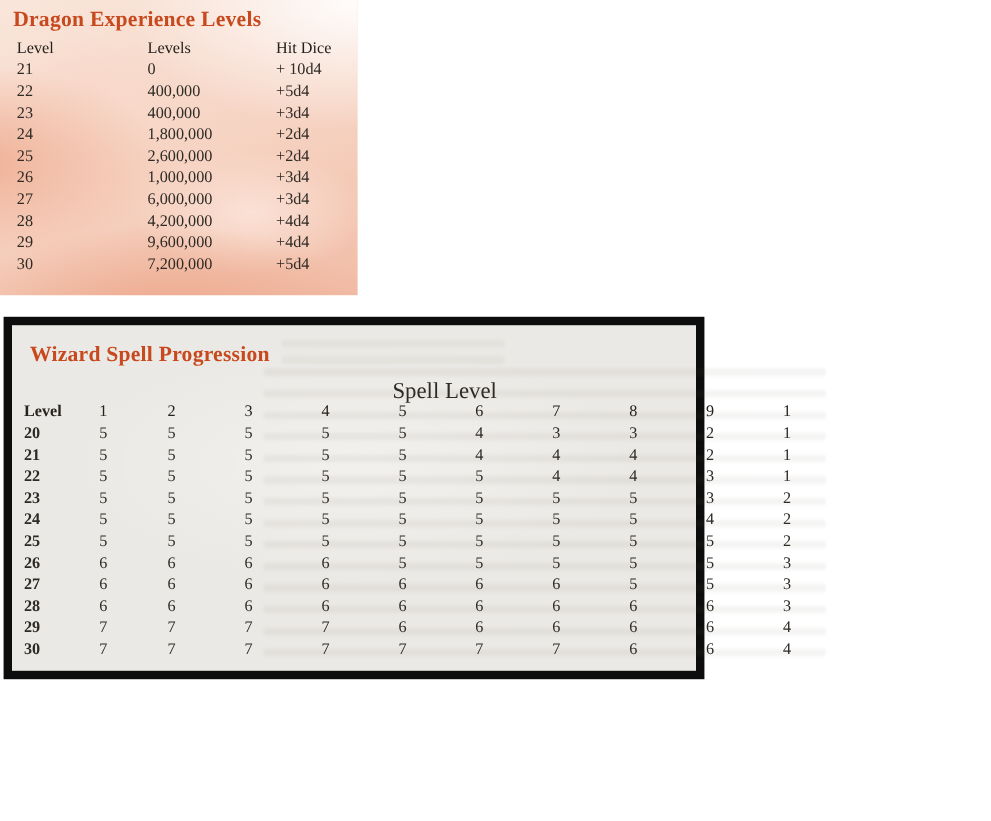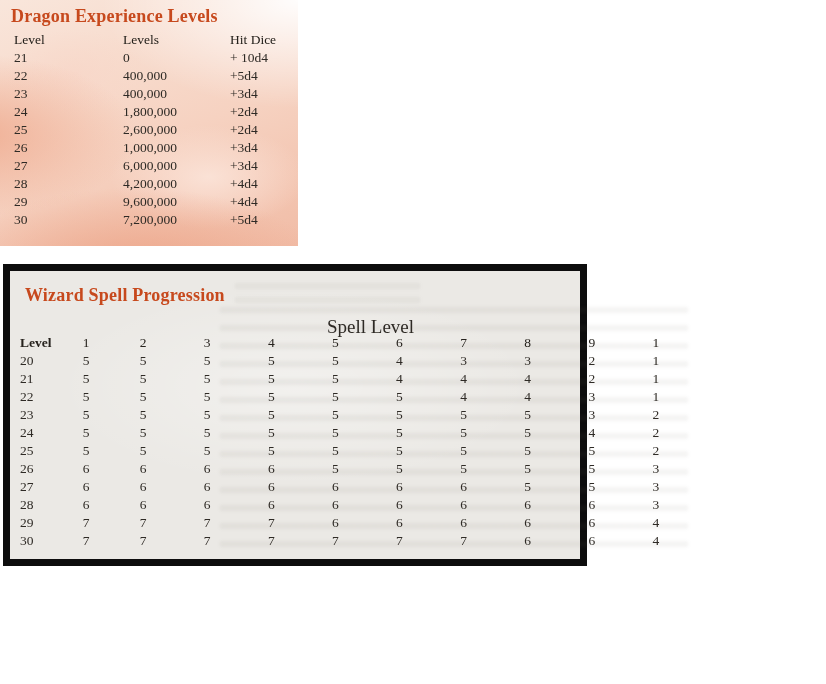--- a/index.html
+++ b/index.html
@@ -59,21 +59,21 @@
       #ebe9e5;
   }
   .wizard-title{left:15px;top:14px;}
   .spell-level-label{
     position:absolute;left:317px;top:47px;
     font-size:19px;line-height:18px;
     color:var(--body-text);white-space:nowrap;
   }
   .wizard-table{left:10px;top:63px;width:668px;}
   .wizard-table th,.wizard-table td{text-align:center;}
-  .wizard-table th:first-child,.wizard-table td:first-child{text-align:left;font-weight:normal;}
+  .wizard-table th:first-child,.wizard-table td:first-child{text-align:left;font-weight:bold;}
   .wizard-table thead th{font-weight:normal;color:#26221d;}
   .wizard-table thead th:first-child{font-weight:bold;}
 
   
   .ghost-bleedthrough{
     position:absolute;left:210px;top:36px;width:468px;height:240px;
     background:repeating-linear-gradient(180deg,
       rgba(105,98,88,0.07) 0px, rgba(105,98,88,0.07) 6px,
       rgba(0,0,0,0) 6px, rgba(0,0,0,0) 18px);
     filter:blur(1.5px);

